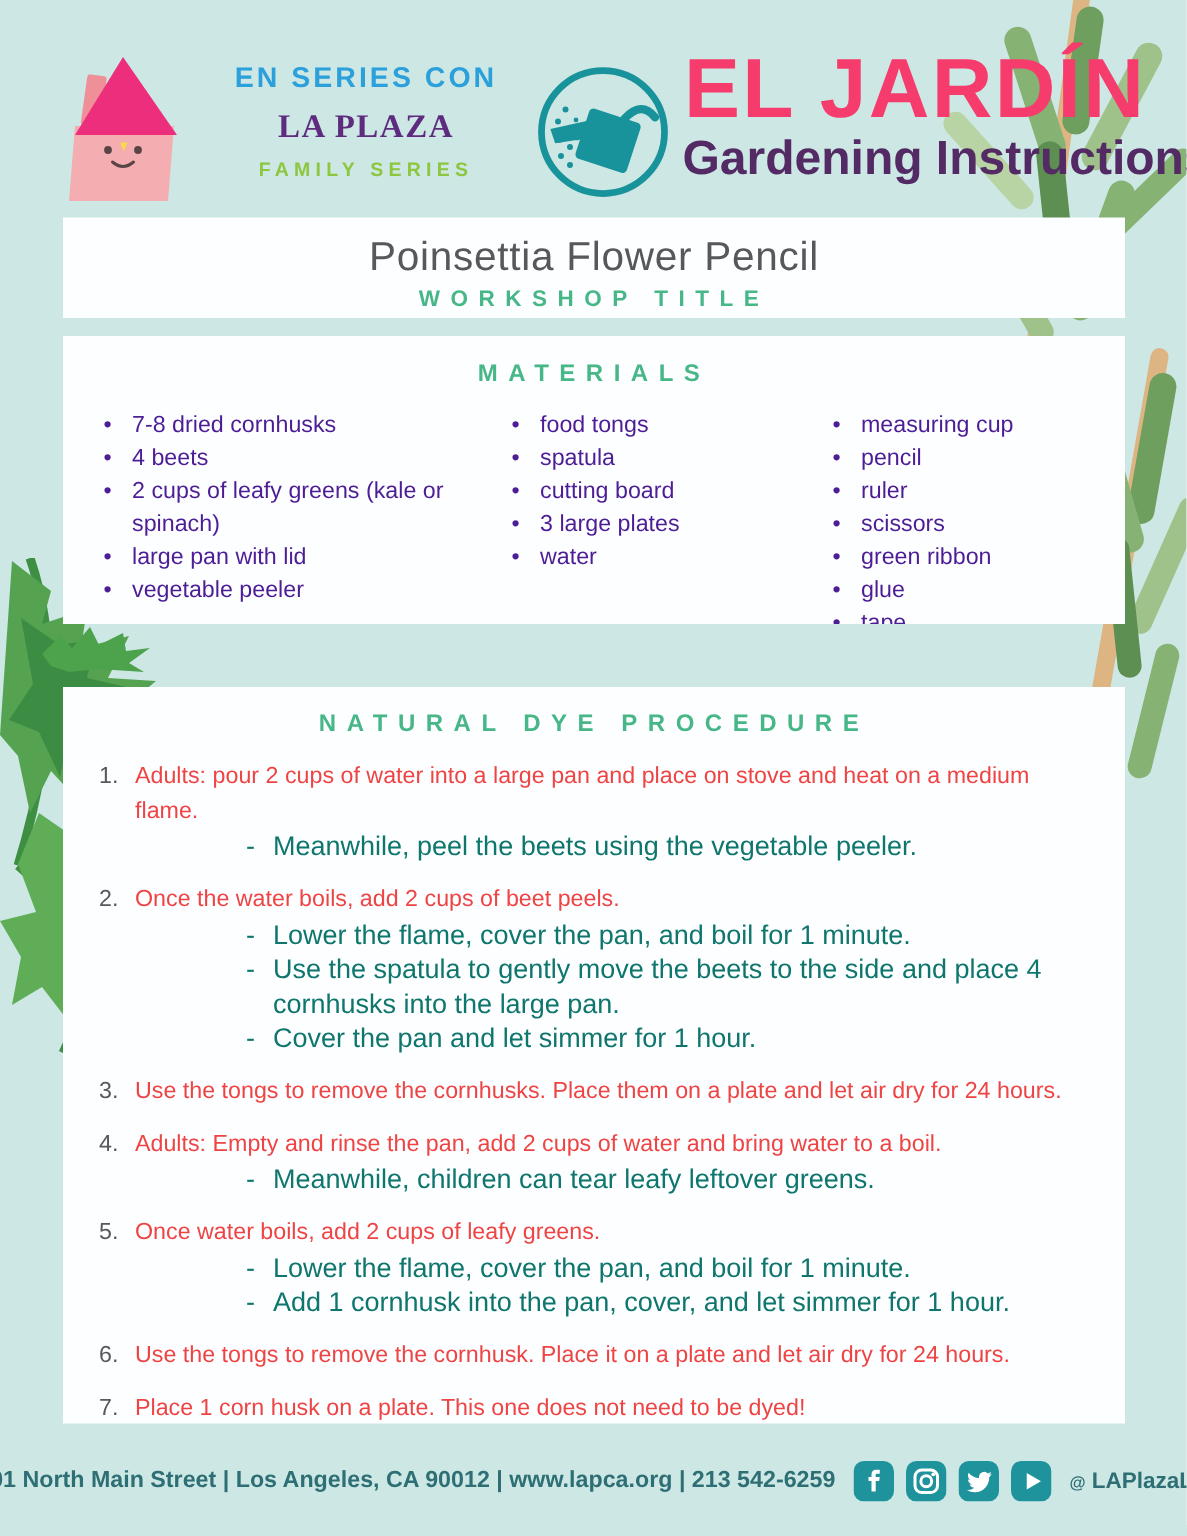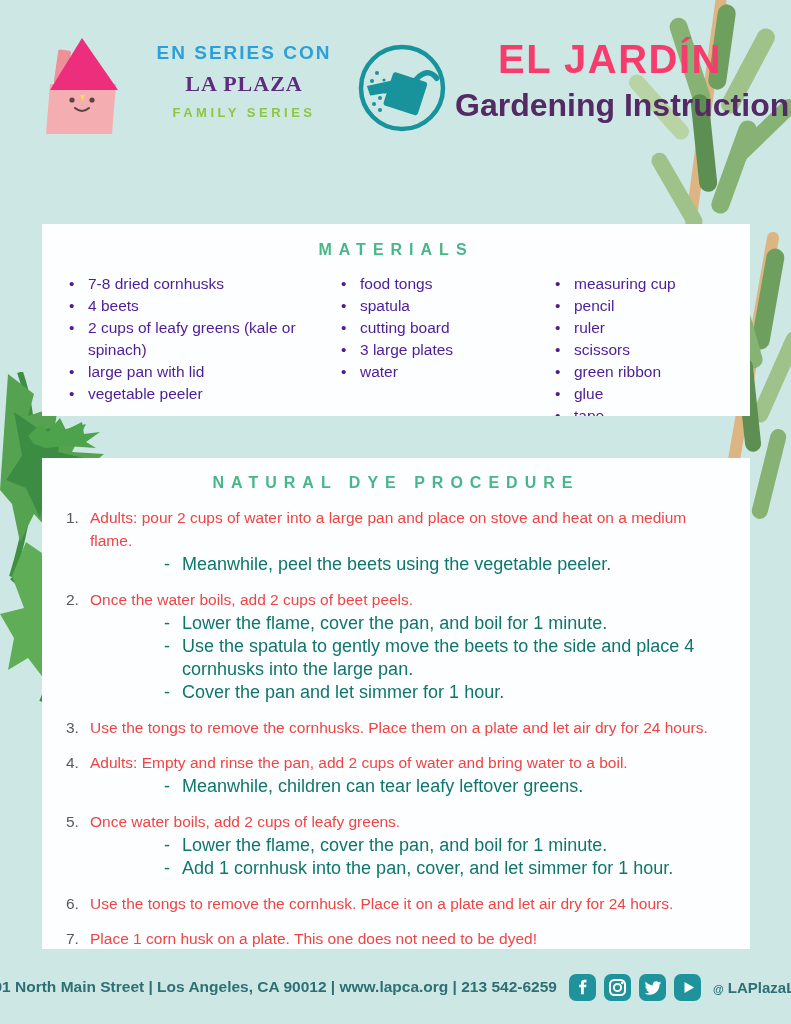--- a/index.html
+++ b/index.html
@@ -18,21 +18,21 @@
   .header { position:absolute; left:0; top:0; width:791px; height:145px; z-index:1; }
   .logo-left { position:absolute; left:42px; top:28px; width:280px; height:112px; }
   .house { position:absolute; left:0; top:6px; }
   .logo-text { position:absolute; left:92px; top:14px; width:220px; text-align:center; }
   .en-familia { font-size:19px; font-weight:800; color:#2ba0da; letter-spacing:2px; white-space:nowrap; }
   .brand { font-family:"Liberation Serif", serif; font-size:22px; font-weight:700;
            color:#5e2b7e; letter-spacing:1px; line-height:36px; margin-top:2px; }
   .family-series { font-size:13px; font-weight:800; color:#8dc63f; letter-spacing:3.5px; margin-top:3px; white-space:nowrap; }
   .badge { position:absolute; left:356px; top:42px; }
   .title-right { position:absolute; left:455px; top:34px; width:310px; text-align:center; }
-  .el-jardin { font-size:40px; font-weight:800; color:#f63c6d; letter-spacing:1.5px; line-height:50px; white-space:nowrap; }
+  .el-jardin { font-size:56px; font-weight:800; color:#f63c6d; letter-spacing:1.5px; line-height:50px; white-space:nowrap; }
   .gardening { font-size:32px; font-weight:700; color:#532a63; margin-top:3px; white-space:nowrap; }
 
   
   .card { position:absolute; left:42px; width:708px; background:#fdfeff; z-index:1; overflow:hidden; }
   #title-card { top:145px; height:67px; text-align:center; }
   .workshop-name { margin-top:11px; font-size:27px; color:#57585a; letter-spacing:0.5px; }
   .workshop-label { margin-top:4px; font-size:15px; font-weight:700; color:#47b788; letter-spacing:7px; }
   .section-heading { text-align:center; font-size:16px; font-weight:700; color:#47b788; letter-spacing:7px; }
 
   #materials-card { top:224px; height:192px; }
@@ -137,20 +137,24 @@
           <circle cx="30" cy="62" r="1.6"></circle>
       </g>
     </svg>
 
     <div class="title-right">
       <div class="el-jardin">EL JARDÍN</div>
       <div class="gardening">Gardening Instructions</div>
     </div>
   </div>
 
+  <div class="card" id="title-card">
+    <div class="workshop-name">Poinsettia Flower Pencil</div>
+    <div class="workshop-label">WORKSHOP TITLE</div>
+  </div>
 
   <div class="card" id="materials-card">
     <div class="section-heading">MATERIALS</div>
     <div class="mat-cols">
       <div class="mat-col-1">
           <div class="mat-item">7-8 dried cornhusks</div>
           <div class="mat-item">4 beets</div>
           <div class="mat-item">2 cups of leafy greens (kale or spinach)</div>
           <div class="mat-item">large pan with lid</div>
           <div class="mat-item">vegetable peeler</div>

